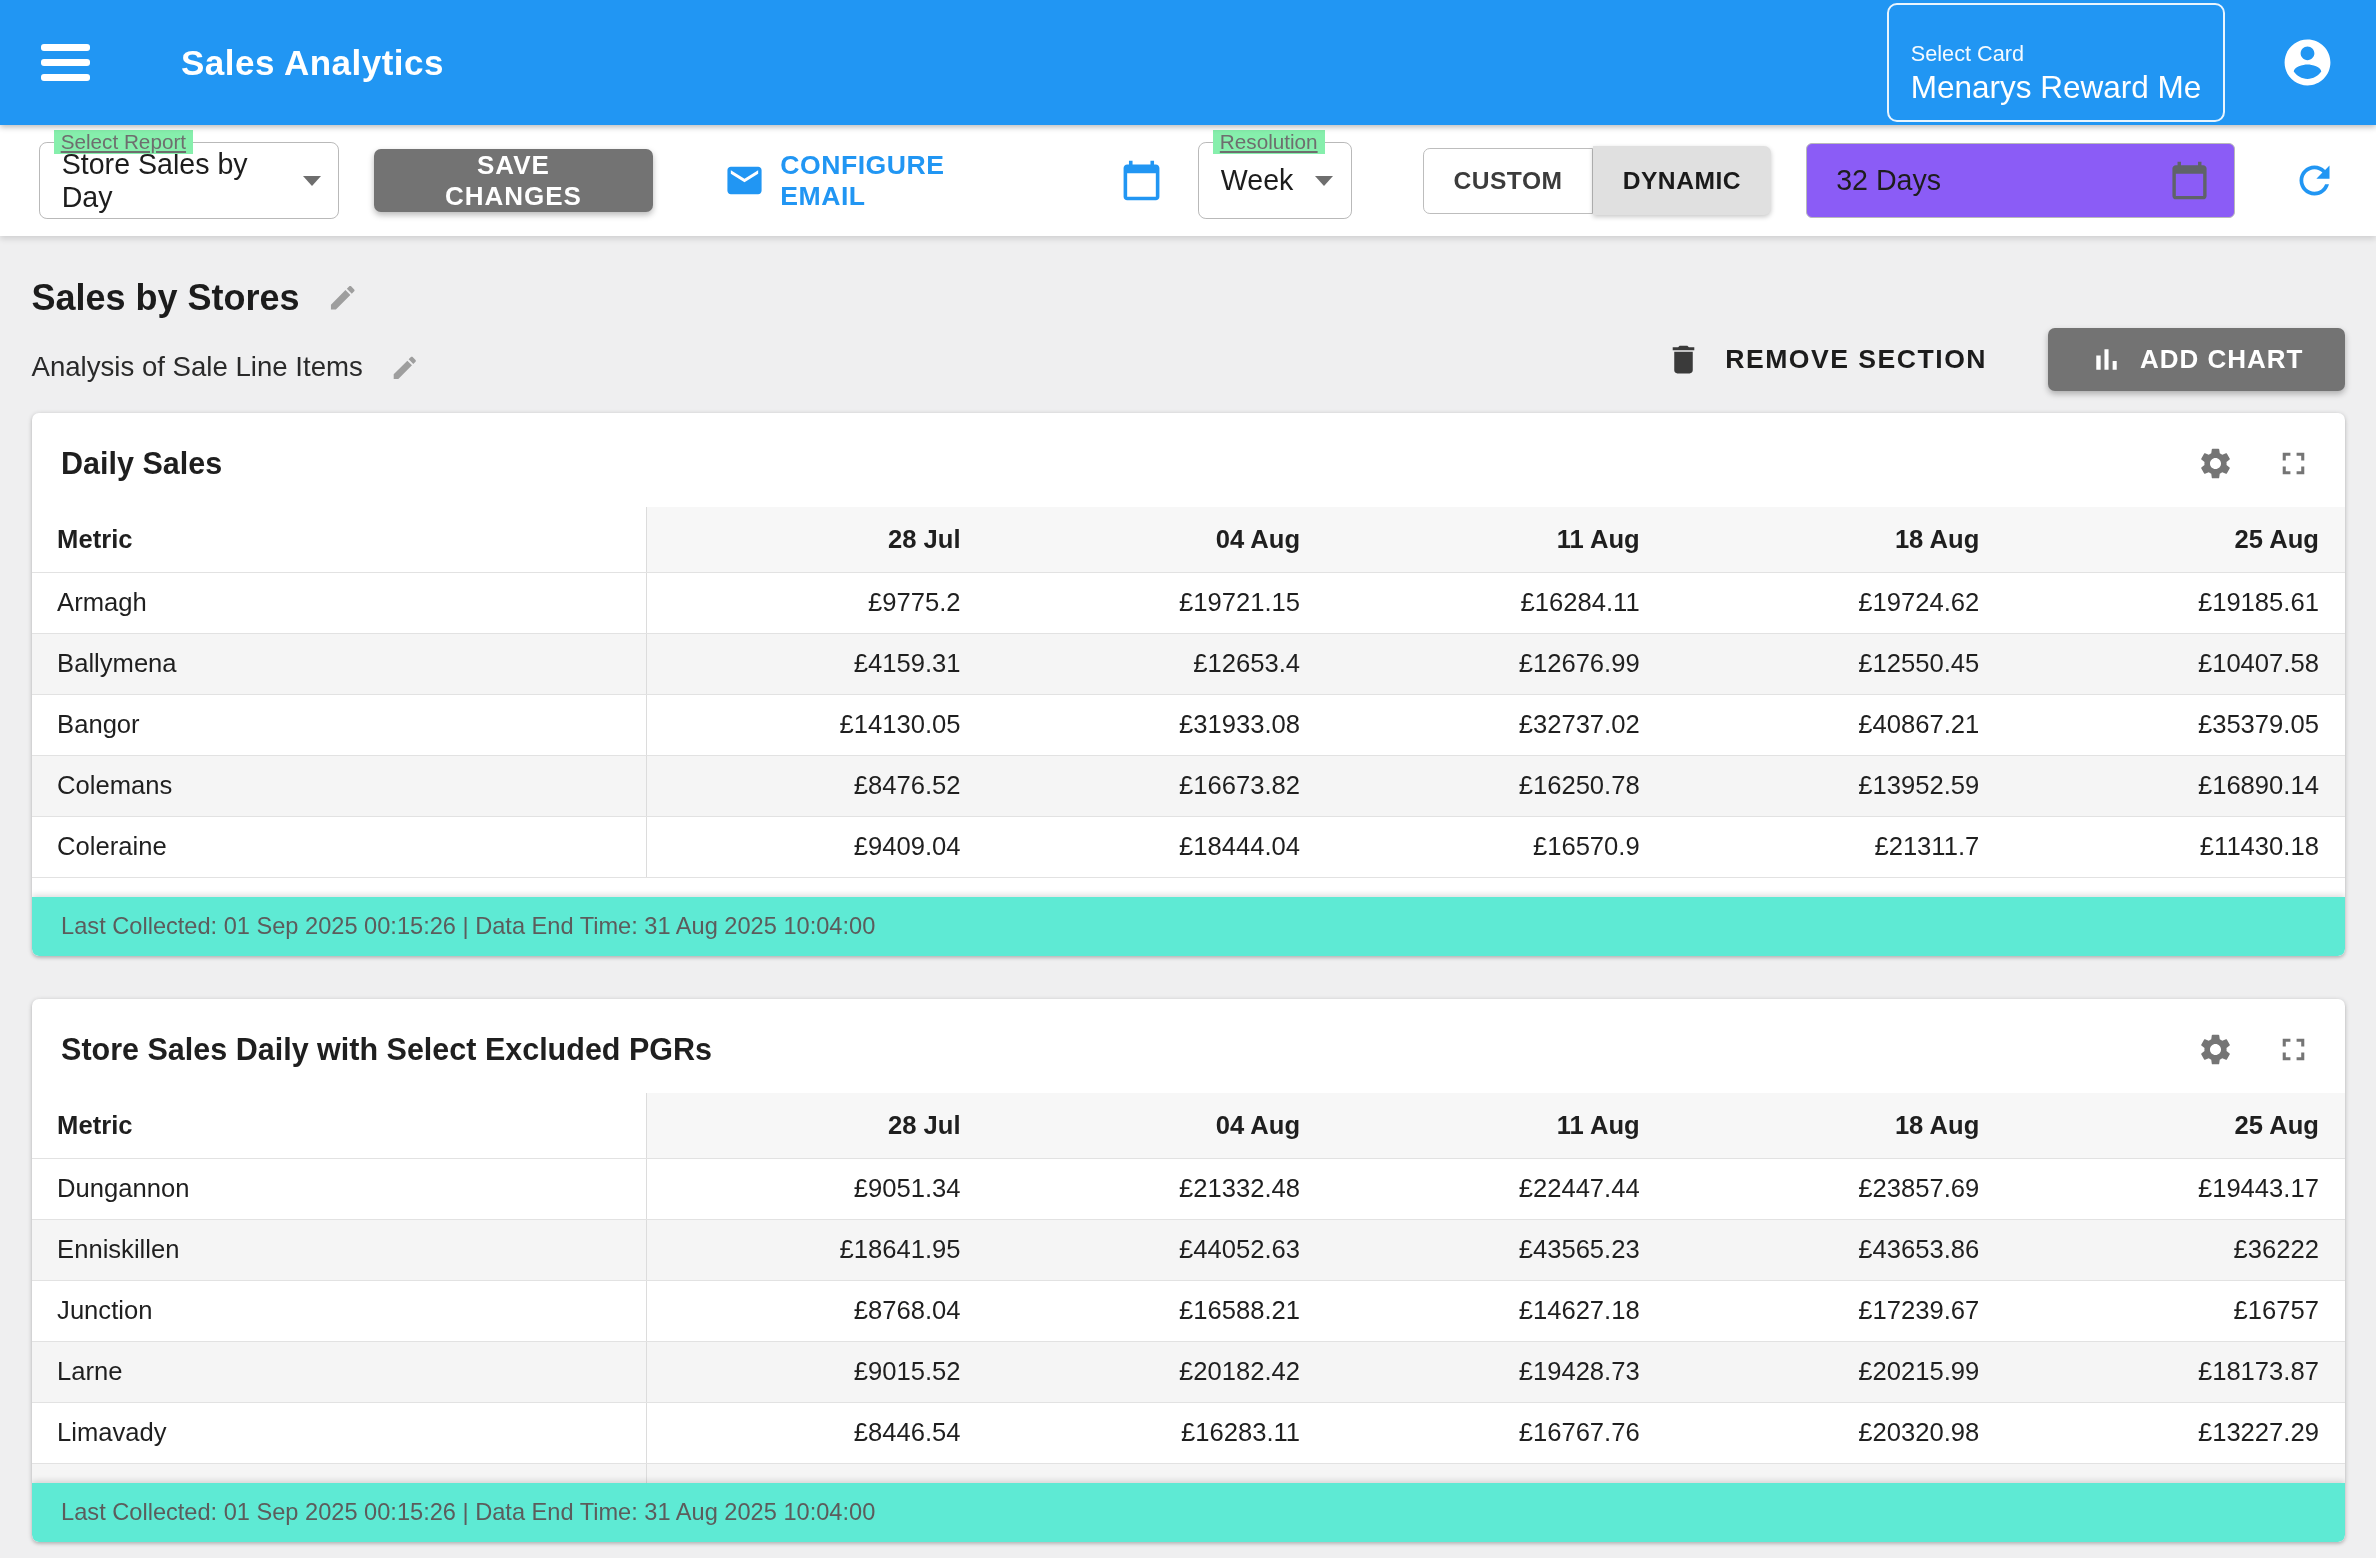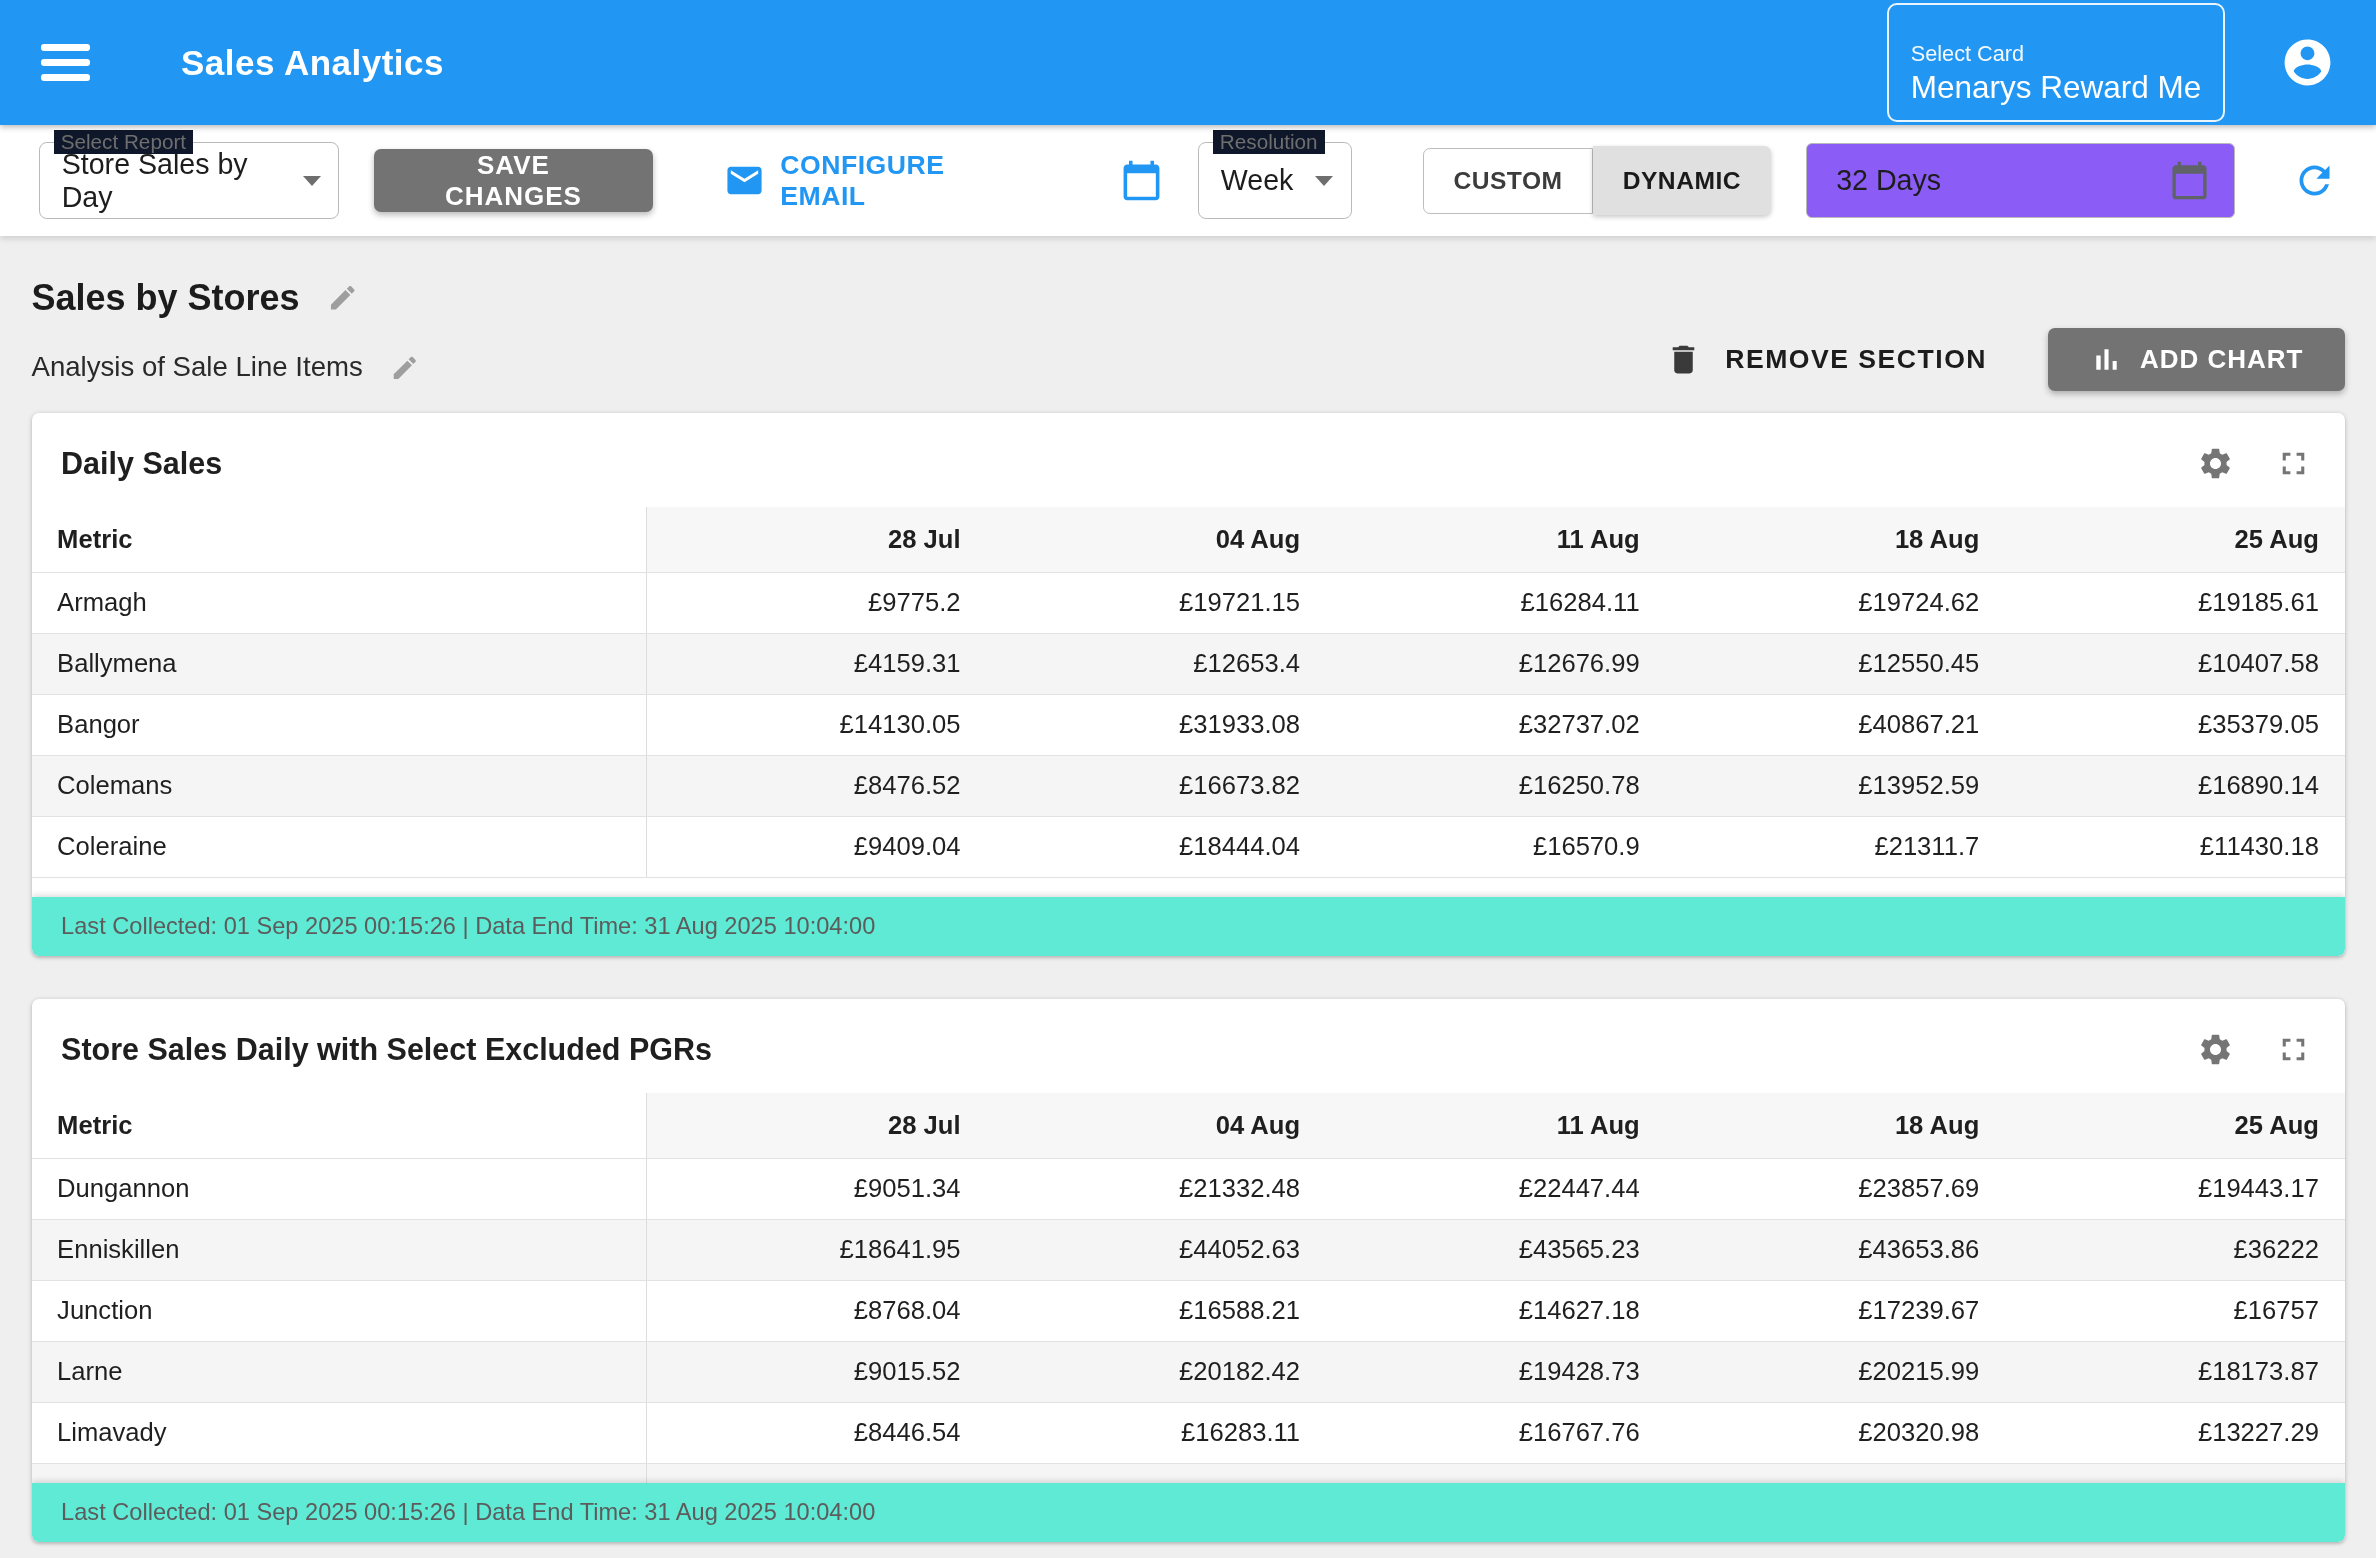--- a/index.html
+++ b/index.html
@@ -34,22 +34,22 @@
     height: 111px; background: #fff; display: flex; align-items: center;
     padding: 0 39px; position: relative; z-index: 10;
     box-shadow: 0 3px 5.9px rgba(0,0,0,0.13);
   }
   .outlined-select {
     position: relative; border: 1px solid #b9b9b9; border-radius: 7.9px;
     height: 77px; display: flex; align-items: center; padding: 0 17.7px 0 21.7px;
     background: #fff; cursor: pointer;
   }
   .outlined-select .float-label {
-    position: absolute; top: -12.8px; left: 13.8px; background: #0f172a;
-    padding: 0 6.9px; font-size: 20.7px; color: #6e6e6e; white-space: nowrap;
+    position: absolute; top: -12.8px; left: 13.8px; background: #86efac;
+    padding: 0 6.9px; font-size: 20.7px; color: #6e6e6e; white-space: nowrap; text-decoration: underline;
   }
   .outlined-select .sel-value { font-size: 28.6px; color: #1d1d1d; }
   .caret {
     width: 0; height: 0; border-left: 9.9px solid transparent; border-right: 9.9px solid transparent;
     border-top: 10.8px solid #6e6e6e; margin-left: 21.7px;
   }
   .report-select { width: 329px; }
   .resolution-select { width: 162px; margin-left: 35px; }
 
   .btn-primary {

